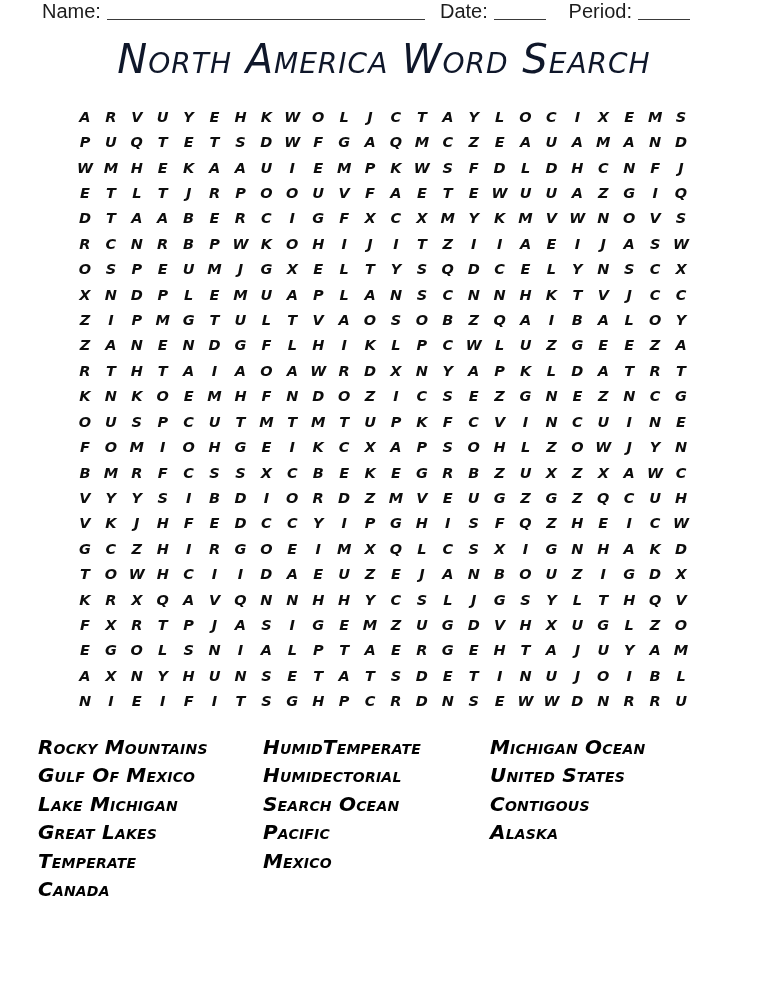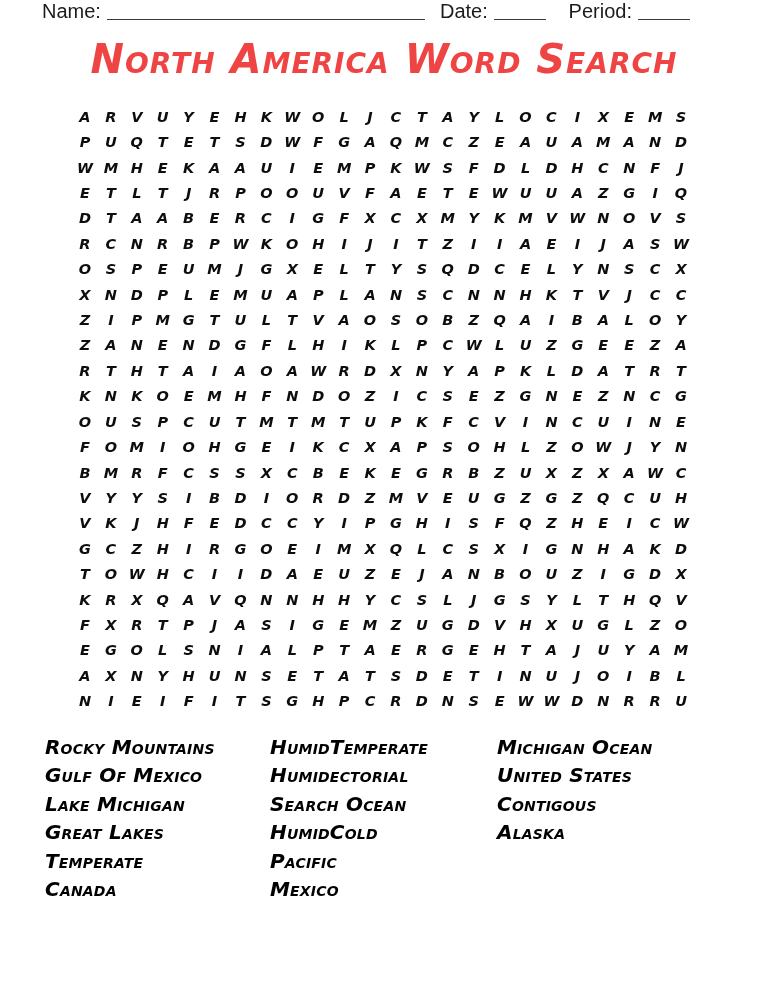--- a/index.html
+++ b/index.html
@@ -33,26 +33,26 @@
   .period-line { width: 55px; }
   .gap-a { width: 16px; }
   .gap-b { width: 24px; }
 
   
   .title {
     position: absolute;
     left: 0; top: 36px; width: 768px;
     text-align: center;
     font-family: "DejaVu Sans", sans-serif;
-    font-weight: bold;
+    font-weight: normal;
     font-style: italic;
     font-variant: small-caps;
     font-size: 40px;
     letter-spacing: 1px;
-    color: #ef4444;
+    color: #0f172a;
   }
 
   
   .grid {
     position: absolute;
     left: 72px; top: 104px;
     width: 622px; height: 610px;
     display: grid;
     grid-template-columns: repeat(24, 1fr);
     grid-template-rows: repeat(24, 1fr);
@@ -62,21 +62,21 @@
     font-family: "DejaVu Sans", sans-serif;
     font-weight: bold;
     font-style: italic;
     font-size: 14.5px;
     color: #0d0d0d;
   }
 
   
   .words {
     position: absolute;
-    left: 45px; top: 733px;
+    left: 38px; top: 733px;
     width: 680px;
     display: flex;
   }
   .wcol { display: block; }
   .wcol-1 { width: 225px; }
   .wcol-2 { width: 227px; }
   .wcol-3 { width: 220px; }
   .word {
     font-family: "DejaVu Sans", sans-serif;
     font-weight: bold;
@@ -692,21 +692,20 @@
         <div class="word">Gulf Of Mexico</div>
         <div class="word">Lake Michigan</div>
         <div class="word">Great Lakes</div>
         <div class="word">Temperate</div>
         <div class="word">Canada</div>
       </div>
     <div class="wcol wcol-2">
         <div class="word">HumidTemperate</div>
         <div class="word">Humidectorial</div>
         <div class="word">Search Ocean</div>
-        <div class="word">HumidCold</div>
         <div class="word">Pacific</div>
         <div class="word">Mexico</div>
       </div>
     <div class="wcol wcol-3">
         <div class="word">Michigan Ocean</div>
         <div class="word">United States</div>
         <div class="word">Contigous</div>
         <div class="word">Alaska</div>
       </div>
   </div>

